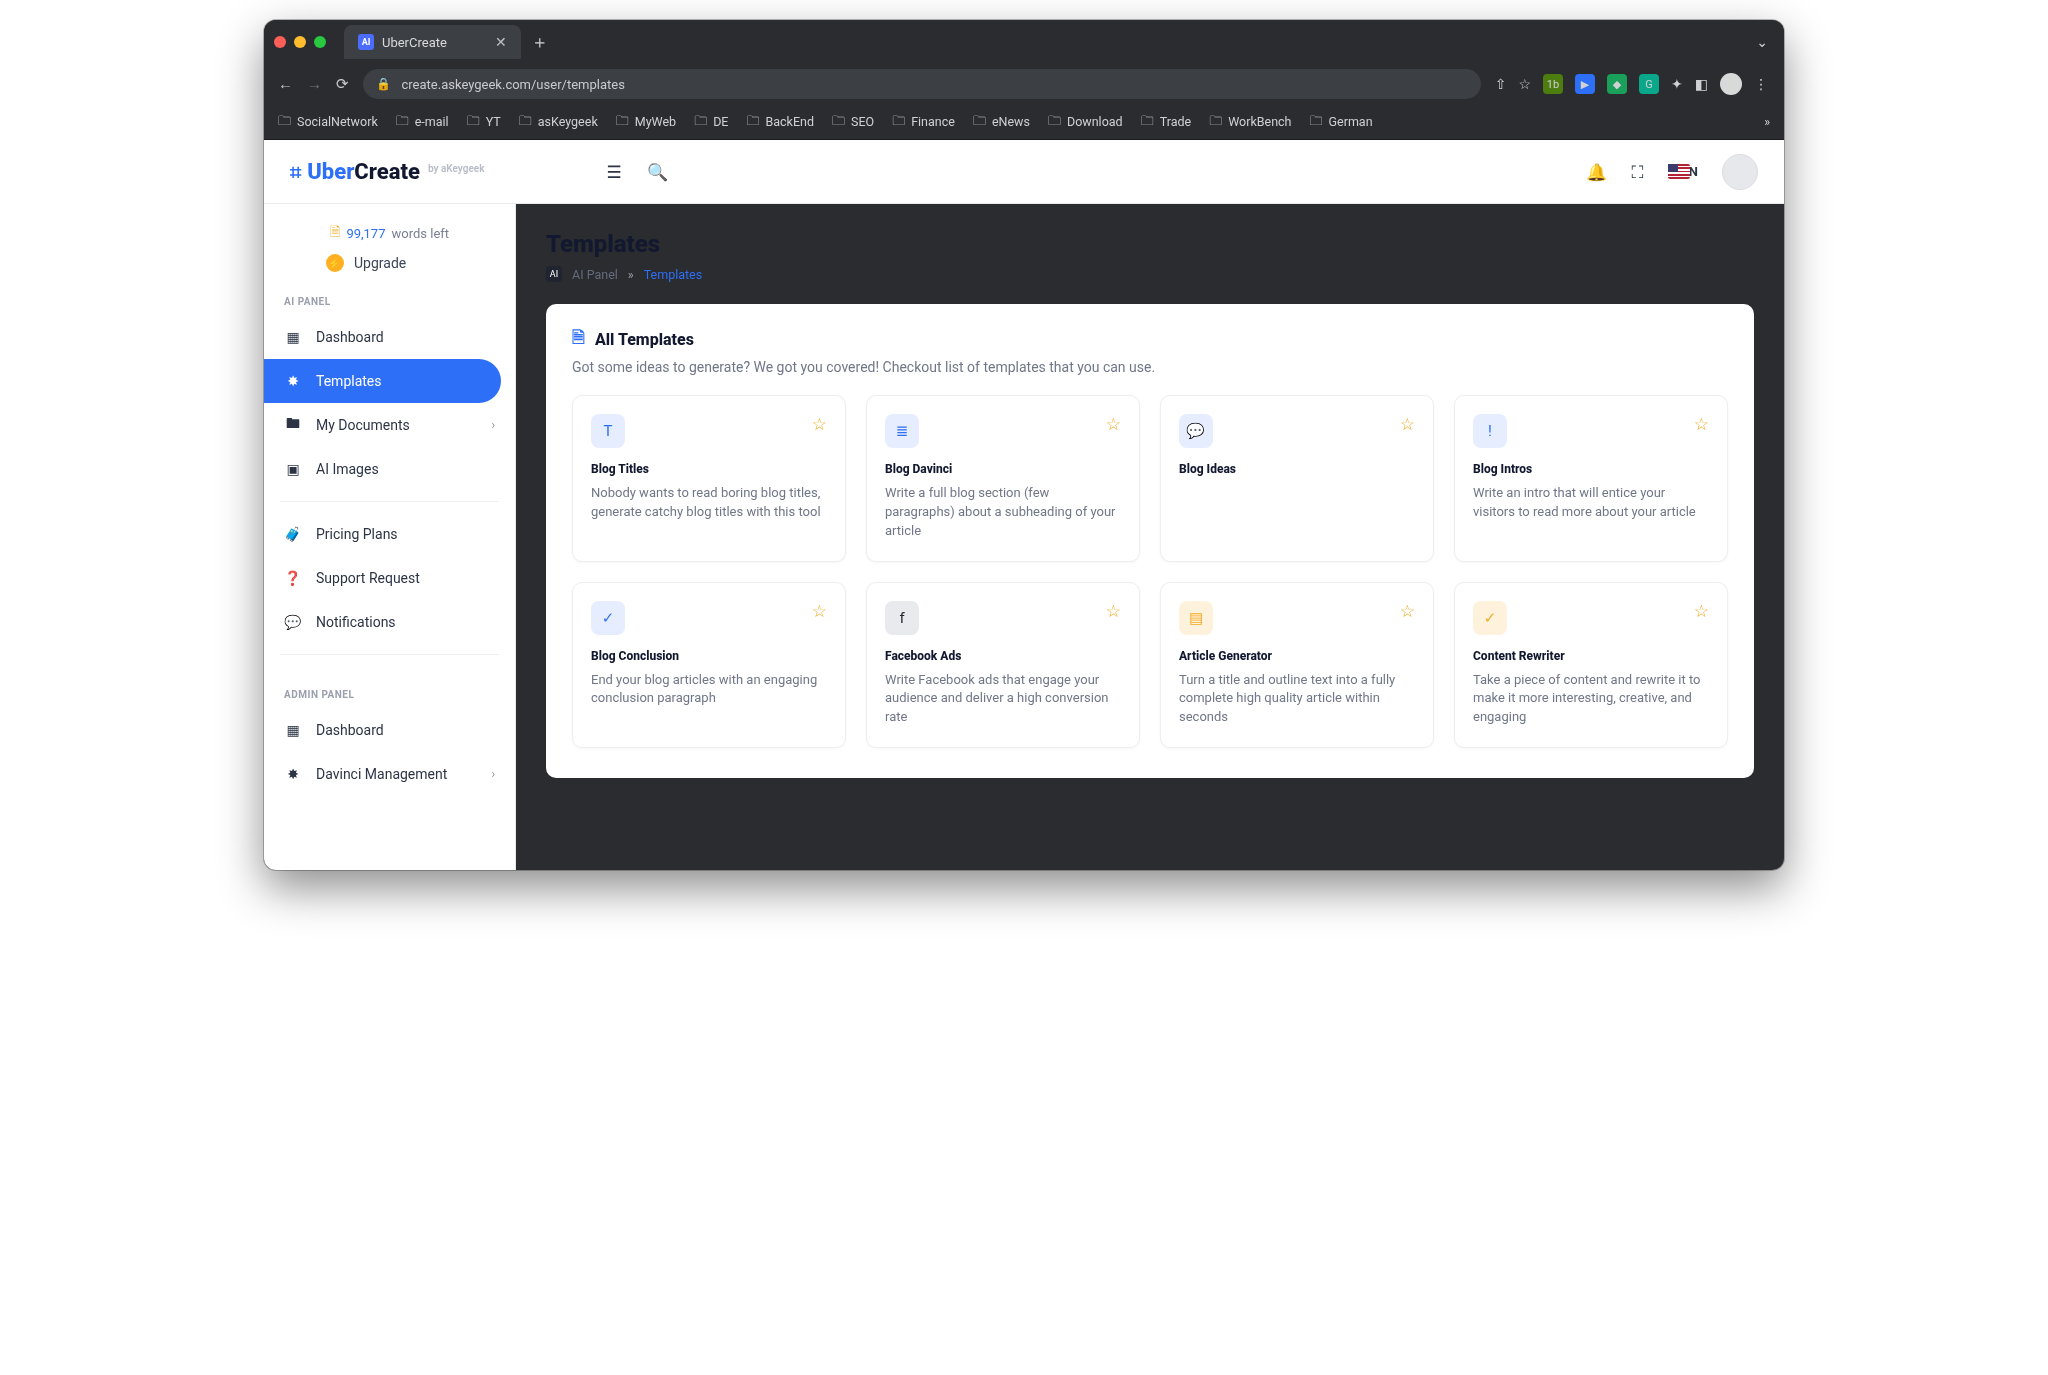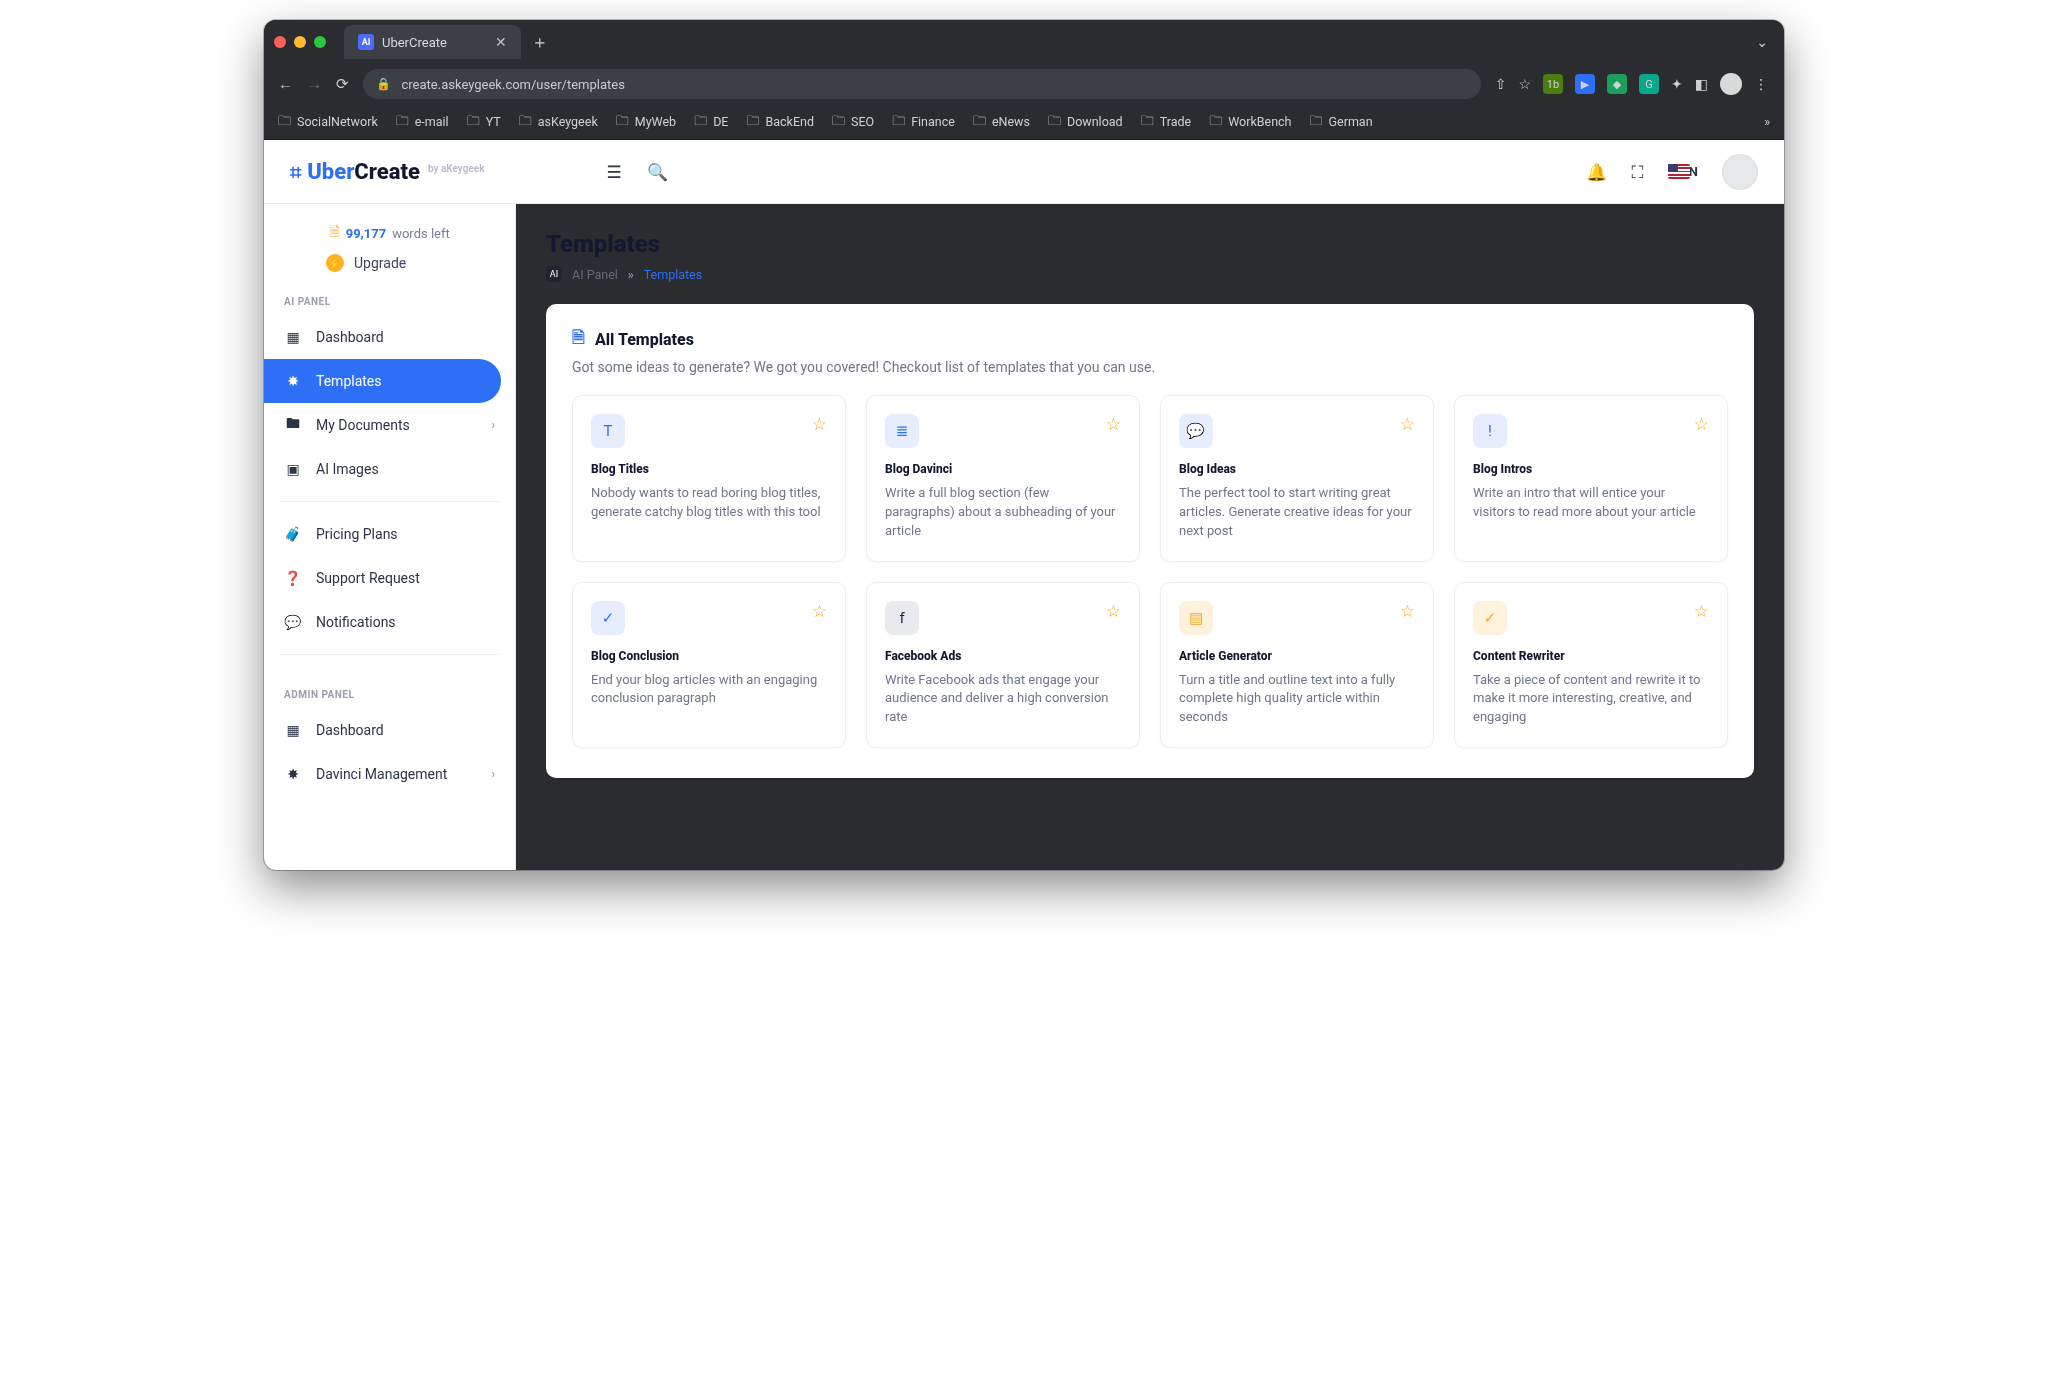--- a/index.html
+++ b/index.html
@@ -86,21 +86,21 @@
 .flag::before{content:"";position:absolute;top:0;left:0;width:10px;height:8px;background:#3c3b6e}
 .lang{font-weight:700;font-size:13px;color:#2c3445;margin-left:-14px}
 .avatar-app{width:36px;height:36px;border-radius:50%;background:#e7e8ec;border:1px solid #dcdde2}
 
 .layout{flex:1;display:flex;overflow:hidden}
 .sidebar{
   width:252px;background:#fff;border-right:1px solid #e8e9ed;
   padding:18px 0;display:flex;flex-direction:column;font-size:14px;
 }
 .words-left{display:flex;align-items:center;gap:6px;justify-content:center;font-size:13px;color:#7a8193}
-.words-left .cnt{color:#2d6ff7;font-weight:700}
+.words-left .cnt{color:#2d6ff7;font-weight:400}
 .words-left .doc-icn{color:#f2a922}
 .upgrade{display:flex;align-items:center;gap:10px;padding:10px 0 0 62px;color:#3d4559;font-size:14px}
 .upgrade .bolt{width:18px;height:18px;border-radius:50%;background:#ffb020;display:flex;align-items:center;justify-content:center;color:#fff;font-size:10px}
 .sec-label{font-size:10px;color:#9aa0ae;font-weight:700;letter-spacing:.5px;padding:24px 20px 8px}
 .nav-item{
   display:flex;align-items:center;gap:14px;height:44px;padding:0 20px;color:#2c3445;cursor:pointer;
 }
 .nav-item .nicon{width:18px;text-align:center;color:#2c3445}
 .nav-item .chev{margin-left:auto;color:#8d93a3;font-size:12px}
 .nav-item.active{
@@ -359,21 +359,20 @@
                 </div>
                 <div class="card-title">Blog Davinci</div>
                 <div class="card-desc">Write a full blog section (few paragraphs) about a subheading of your article</div>
               </div>
               <div class="card">
                 <div class="card-top">
                   <span class="card-icn ic-blue">💬</span>
                   <span class="star">☆</span>
                 </div>
                 <div class="card-title">Blog Ideas</div>
-                <div class="card-desc">The perfect tool to start writing great articles. Generate creative ideas for your next post</div>
               </div>
               <div class="card">
                 <div class="card-top">
                   <span class="card-icn ic-blue">!</span>
                   <span class="star">☆</span>
                 </div>
                 <div class="card-title">Blog Intros</div>
                 <div class="card-desc">Write an intro that will entice your visitors to read more about your article</div>
               </div>
               <div class="card">

